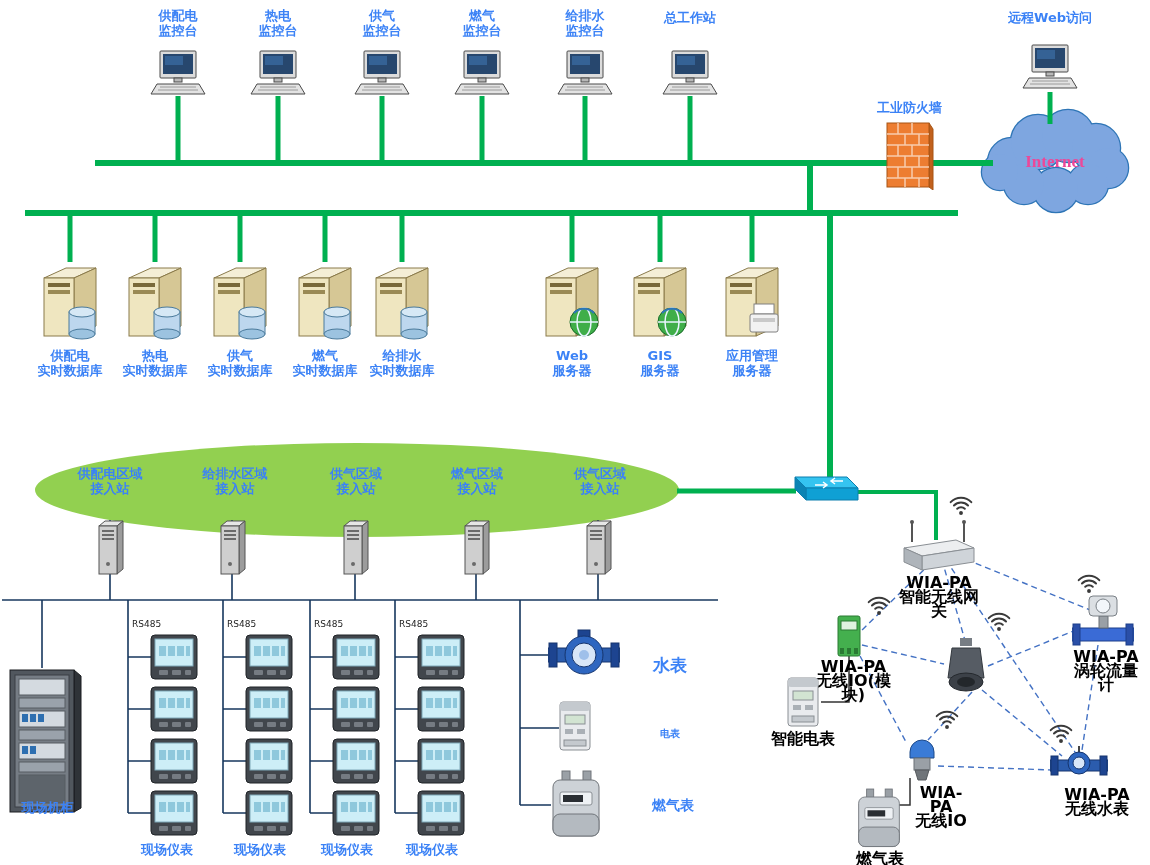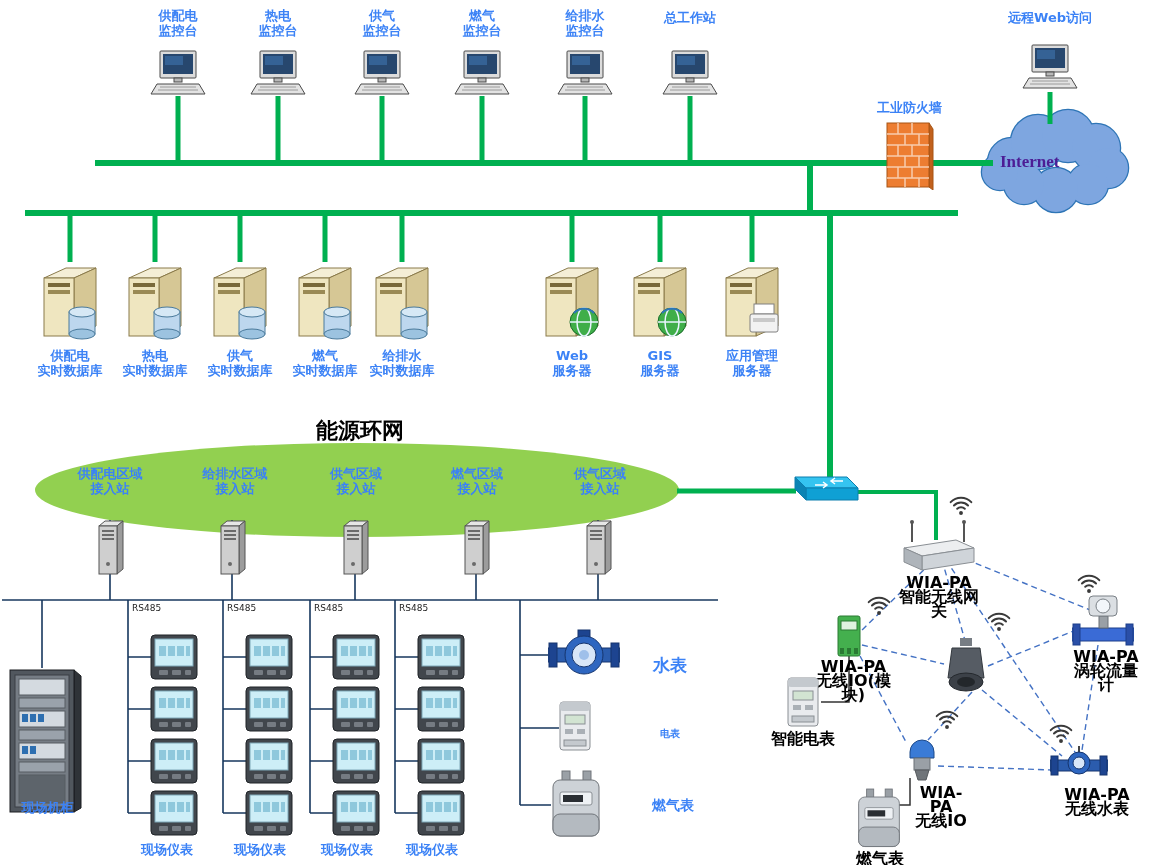--- a/index.html
+++ b/index.html
@@ -3,22 +3,22 @@
 <meta charset="utf-8">
 <style>
   html,body{margin:0;padding:0;background:#fff;}
   #canvas{position:relative;width:1150px;height:865px;background:#fff;overflow:hidden;
           font-family:"DejaVu Sans","Liberation Sans",sans-serif;}
   #bg{position:absolute;left:0;top:0;}
   .node{position:absolute;}
   .lbl{font-size:13px;font-weight:bold;color:#3b82f6;text-align:center;line-height:15px;white-space:pre-line;}
   .lbl-lg{font-size:22px;font-weight:bold;color:#000;text-align:center;}
   .lbl-sm{font-size:16px;font-weight:bold;color:#000;text-align:center;line-height:14px;white-space:pre-line;}
-  .lbl-xs{font-size:9px;font-weight:normal;color:#222;text-align:left;}
-  .lbl-net{font-family:"Liberation Serif","DejaVu Serif",serif;font-size:17px;font-weight:bold;color:#4c1d95;}
+  .lbl-xs{font-size:9px;font-weight:normal;color:#222;text-align:left;margin-top:16px;}
+  .lbl-net{font-family:"Liberation Serif","DejaVu Serif",serif;font-size:17px;font-weight:bold;color:#ec4899;text-align:center;}
 </style>
 </head>
 <body>
 
 <svg width="0" height="0" style="position:absolute" aria-hidden="true">
 <defs>
 <symbol id="sym-computer" viewBox="0 0 56 50">
   <rect x="10" y="1" width="36" height="27" rx="1" fill="#dcdcdc" stroke="#4a4a4a"></rect>
   <rect x="13" y="4" width="30" height="20" fill="#27476e"></rect>
   <rect x="15" y="6" width="18" height="9" fill="#3c6ea5" opacity="0.7"></rect>
@@ -340,21 +340,20 @@
 实时数据库</div>
   <div class="node lbl" style="left:354px;top:348px;width:96px">给排水
 实时数据库</div>
   <div class="node lbl" style="left:524px;top:348px;width:96px">Web
 服务器</div>
   <div class="node lbl" style="left:612px;top:348px;width:96px">GIS
 服务器</div>
   <div class="node lbl" style="left:704px;top:348px;width:96px">应用管理
 服务器</div>
 
-  <div class="node lbl-lg" style="left:292px;top:416px;width:136px">能源环网</div>
   <div class="node lbl" style="left:62px;top:466px;width:96px">供配电区域
 接入站</div>
   <div class="node lbl" style="left:187px;top:466px;width:96px">给排水区域
 接入站</div>
   <div class="node lbl" style="left:308px;top:466px;width:96px">供气区域
 接入站</div>
   <div class="node lbl" style="left:429px;top:466px;width:96px">燃气区域
 接入站</div>
   <div class="node lbl" style="left:552px;top:466px;width:96px">供气区域
 接入站</div>

